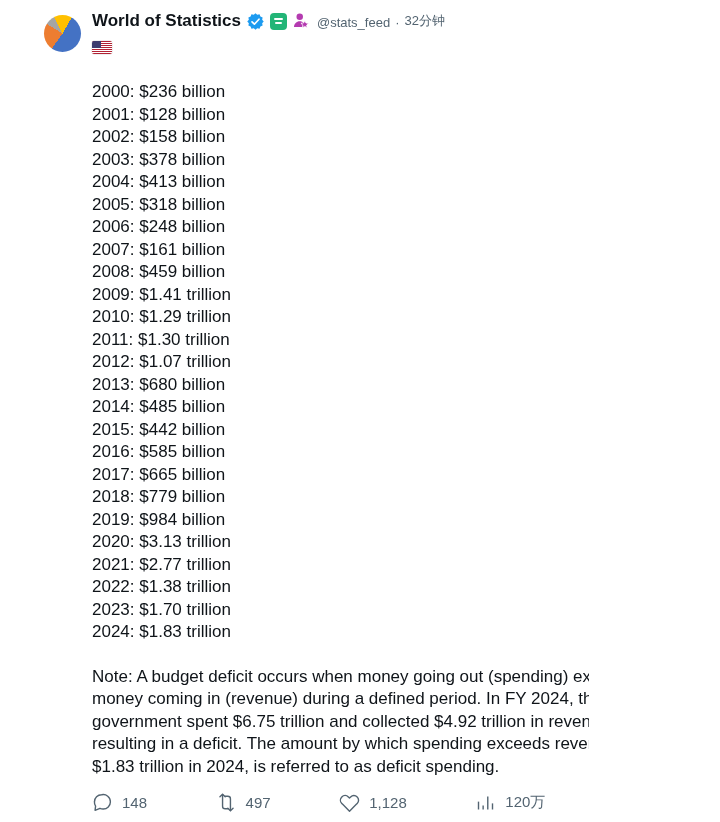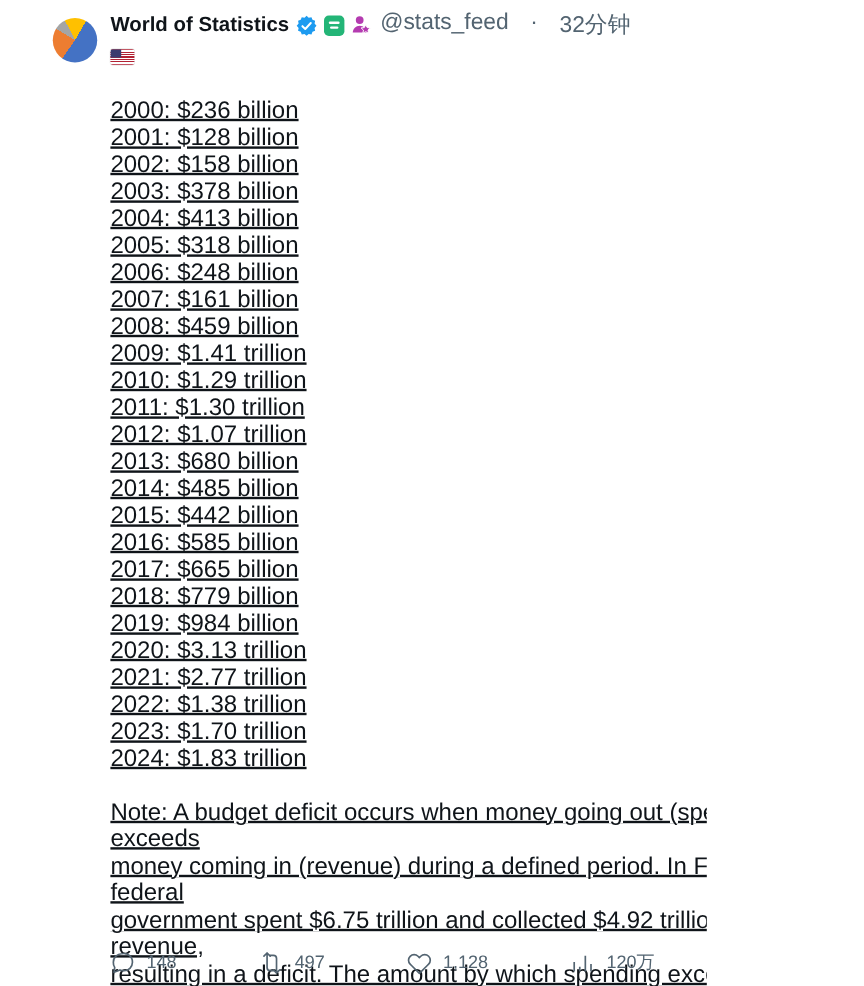--- a/index.html
+++ b/index.html
@@ -47,22 +47,22 @@
   .badge { display:inline-flex; align-items:center; justify-content:center; margin-left:5px; }
   .green-badge {
     width:17px; height:17px; border-radius:4px;
     background: var(--badge_green, #23b577);
     flex-direction:column; gap:1.5px;
   }
   .green-badge .mark { display:block; background:#fff; border-radius:1px; }
   .green-badge .mark.m1 { width:9px; height:2px; }
   .green-badge .mark.m2 { width:7px; height:2px; }
   .handle-group {
-    margin-left:7px; display:flex; align-items:flex-start; gap:18px;
-    font-size:19px; color:var(--text_secondary,#536471); white-space:nowrap;
+    margin-left:7px; display:flex; align-items:flex-end; gap:5px;
+    font-size:13px; color:var(--text_secondary,#536471); white-space:nowrap;
   }
   .handle { cursor:pointer; }
   .more-btn {
     margin-left:auto; border:none; background:transparent; cursor:pointer;
     display:flex; align-items:center; gap:3px; padding:4px;
   }
   .more-btn .dot { width:3.8px; height:3.8px; border-radius:50%; background:var(--text_secondary,#536471); }
   
   .body-block { position:absolute; left:92px; top:36px; width:600px; }
   .intro-line { display:flex; align-items:center; gap:7px; height:23px; font-size:17px; }
@@ -72,21 +72,21 @@
       var(--flag_red,#b22234) 0 1px, #ffffff 1px 2px);
     box-shadow: 0 0 0 0.5px rgba(0,0,0,0.12);
     flex:none;
   }
   .us-flag .canton {
     position:absolute; left:0; top:0; width:9px; height:7px;
     background: var(--flag_blue,#3c3b6e);
   }
   .deficit-list, .note-text {
     white-space:pre;
-    font-size:20px; line-height:22.5px; color:var(--text_primary,#0f1419);text-decoration:underline;
+    font-size:17px; line-height:22.5px; color:var(--text_primary,#0f1419);
   }
   .deficit-list { margin-top:22px; }
   .note-text  { margin-top:22px; white-space:pre-line; width:600px; }
   
   .actions {
     position:absolute; left:92px; top:787px; width:588px; height:30px;
     display:flex; align-items:center; justify-content:space-between;
   }
   .action {
     display:flex; align-items:center; gap:9px;

